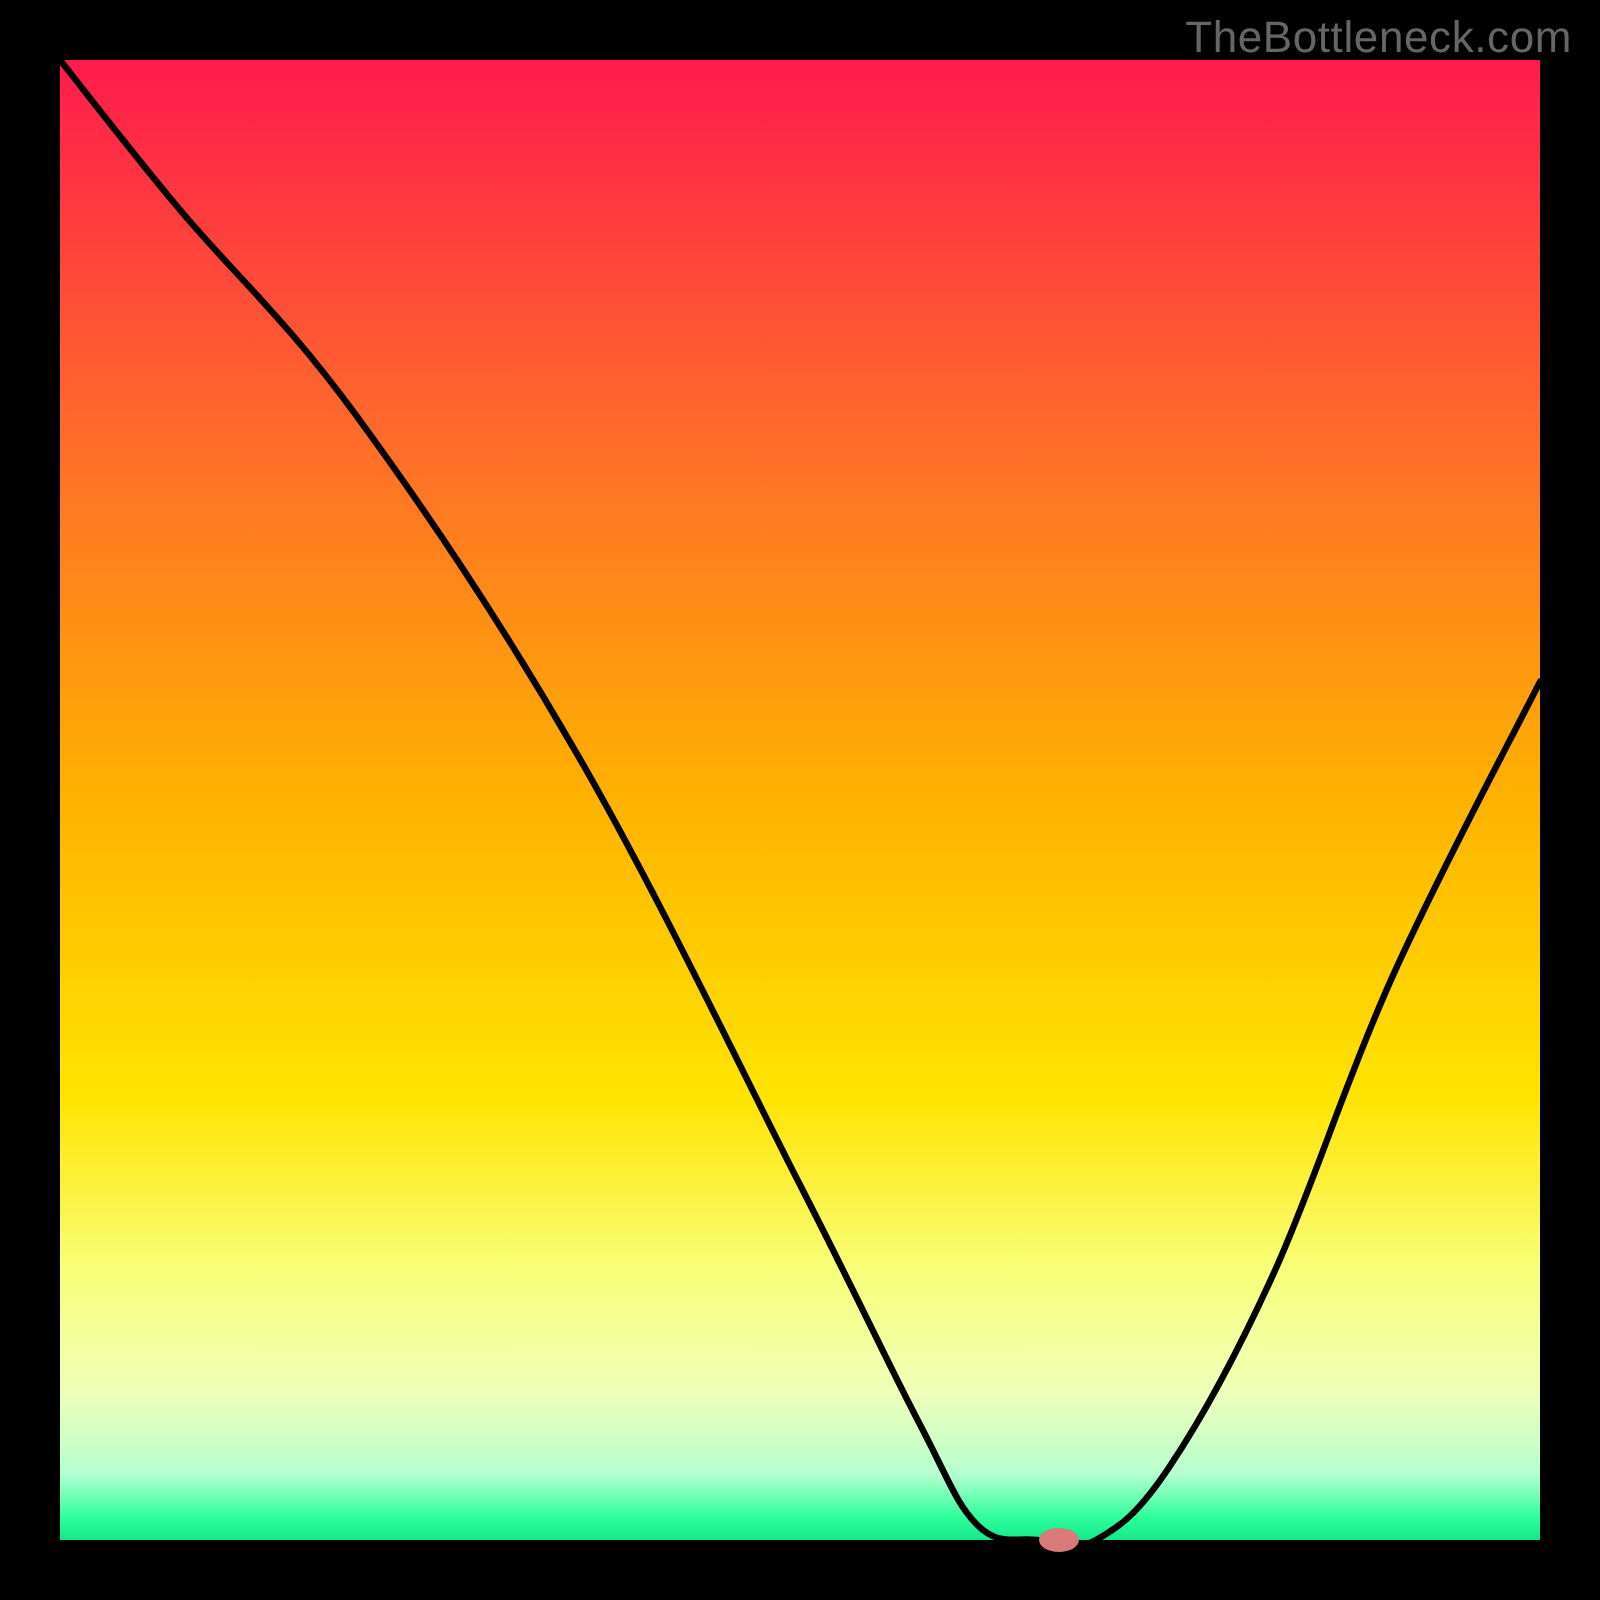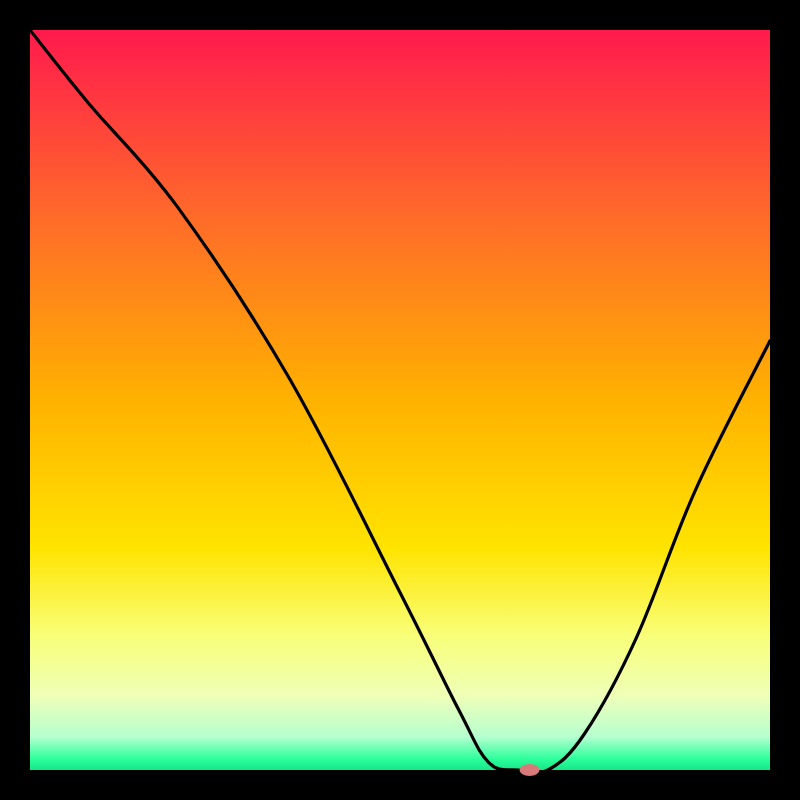--- a/index.html
+++ b/index.html
@@ -49,13 +49,14 @@
           <stop offset="95.5%" stop-color="#b6ffd0"></stop>
           <stop offset="98.5%" stop-color="#2dff9c"></stop>
           <stop offset="100%" stop-color="#15e689"></stop>
         </linearGradient>
   </defs>
   <rect id="plot-bg" fill="url(#bg-grad)" x="30" y="30" width="740" height="740"></rect>
   <path id="curve" fill="none" stroke="#000" stroke-width="3.2" stroke-linecap="round" d="M 30,30 C 40.656,43.31999999999999 62.56,72.03199999999998 89.2,103.99999999999999 C 115.84,135.968 142.036,158.316 178,207.6 C 213.964,256.884 249.04,308.53599999999994 289,377.79999999999995 C 328.96,447.06399999999996 369.36400000000003,532.4599999999999 400,592.4 C 430.63599999999997,652.34 443.216,680.1640000000001 459.2,710.8000000000001 C 475.18399999999997,741.436 478.144,751.9440000000001 488.8,762.6 C 499.456,773.256 507.7440000000001,768.668 518.4000000000001,770 C 529.056,771.332 536.0120000000001,776.66 548,770 C 559.9879999999999,763.34 569.016,756.976 585,733 C 600.984,709.024 616.8199999999999,680.7560000000001 636.8,636.8000000000001 C 656.78,592.844 672.024,542.08 696,488.8 C 719.976,435.52 756.68,367.44 770,340.8"></path>
   <ellipse id="marker" cx="529.5" cy="770" rx="10" ry="6" fill="#d97a7a"></ellipse>
 </svg>
 
+<div class="watermark">TheBottleneck.com</div>
 </div>
 
 </body></html>

